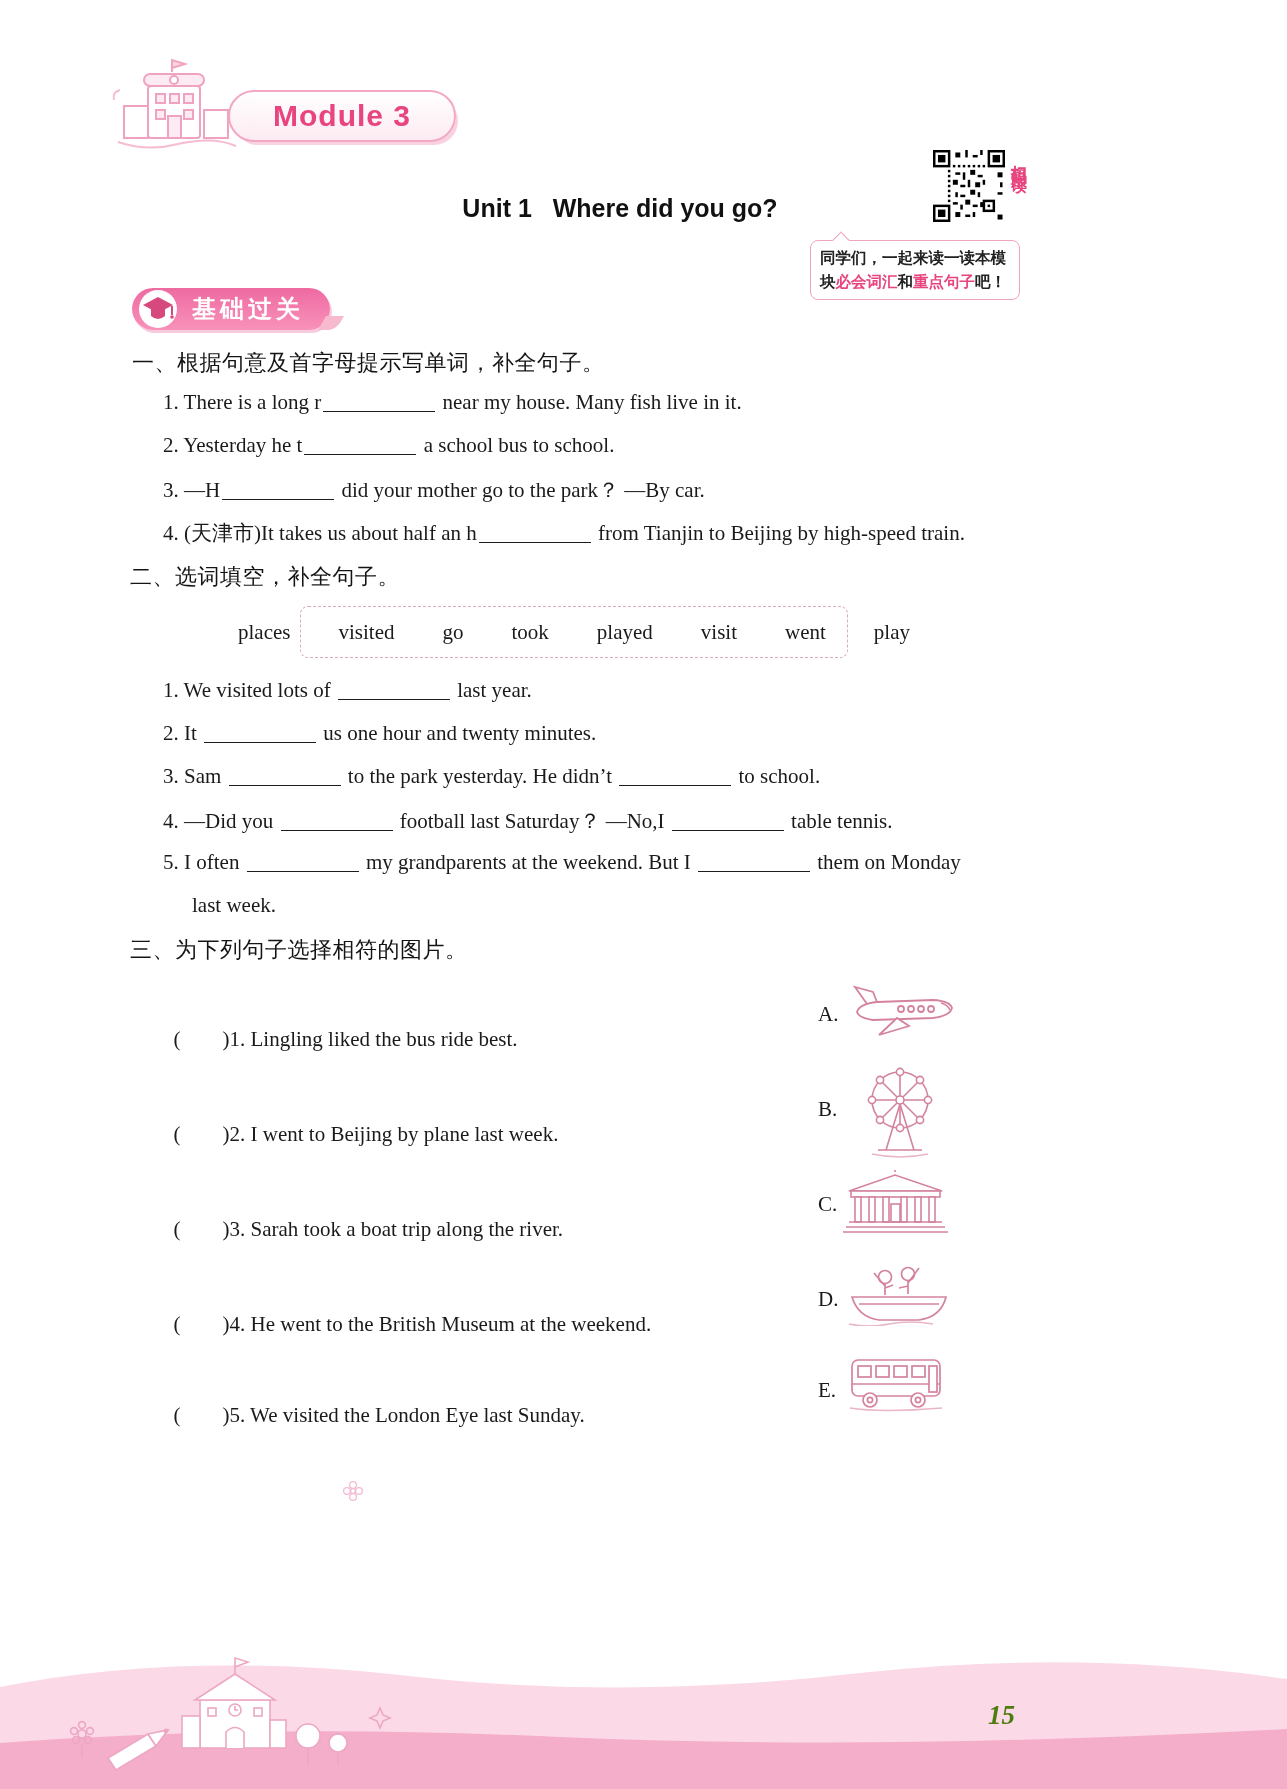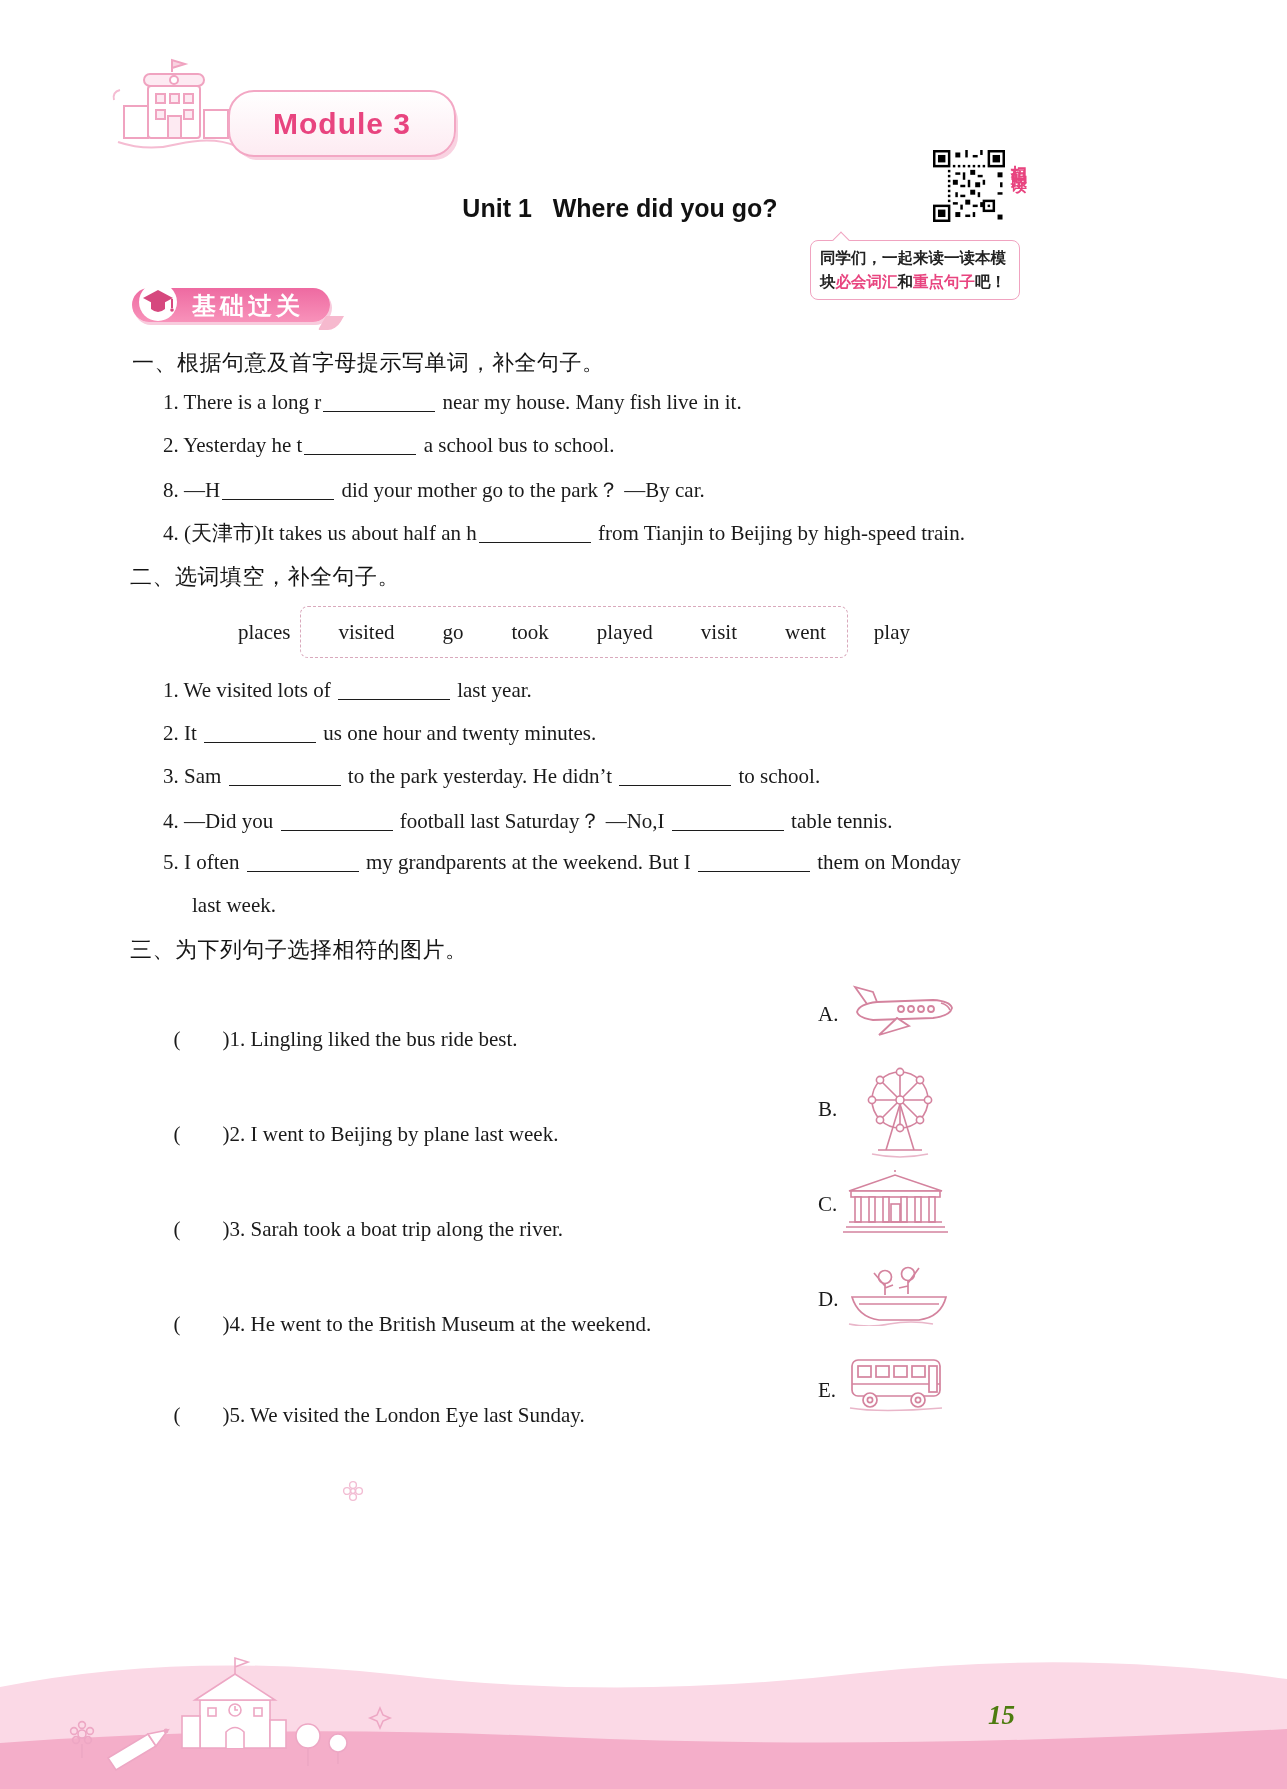--- a/index.html
+++ b/index.html
@@ -10,21 +10,21 @@
   }
   .abs { position:absolute; }
   .body-text { font-size:21px; color:#1a1a1a; white-space:pre; }
   .heading-cn { font-size:22px; color:#141414; letter-spacing:0.5px; }
   .blank {
     display:inline-block; width:112px; height:14px;
     border-bottom:1.7px solid #1c1c1c; vertical-align:-3px; margin:0 2px;
   }
   
   .module-pill {
-    left:228px; top:90px; width:228px; height:67px;
+    left:228px; top:90px; width:228px; height:52px;
     border:2.5px solid #f3a7c4; border-radius:26px;
     background:linear-gradient(#ffffff, #fdebf2);
     box-shadow:4px 5px 0 -2px #f9d2e1;
     display:flex; align-items:center; justify-content:center;
   }
   .module-pill span {
     font-family:"Liberation Sans", sans-serif; font-weight:bold;
     font-size:30px; color:#e8447f; letter-spacing:1px;
   }
   
@@ -49,24 +49,24 @@
     font-weight:bold;
   }
   .bubble::before {
     content:""; position:absolute; top:-7px; left:24px;
     width:11px; height:11px; background:#fff;
     border-left:1.5px solid #f0a3c0; border-top:1.5px solid #f0a3c0;
     transform:rotate(45deg);
   }
   
   .badge {
-    left:132px; top:288px; width:198px; height:34px;
+    left:132px; top:288px; width:198px; height:42px;
     border-radius:22px;
     background:linear-gradient(#ee6aa1, #f892ba);
-    display:flex; align-items:flex-end;
+    display:flex; align-items:center;
     box-shadow:2px 3px 0 0 #f8cbdd;
   }
   .badge .badge-label {
     font-family:"Liberation Sans", sans-serif; font-weight:bold;
     font-size:24px; color:#ffffff; letter-spacing:4px; margin-left:14px;
   }
   .badge-tail {
     left:322px; top:316px; width:18px; height:14px;
     background:#f6b9ce; transform:skewX(-30deg); border-radius:0 0 8px 2px;
   }
@@ -191,21 +191,21 @@
       <circle cx="34" cy="28" r="1.8" fill="#d6487e"></circle>
     </svg>
   </span>
   <span class="badge-label">基础过关</span>
 </div>
 <div class="abs badge-tail"></div>
 
 <div class="abs heading-cn" style="left:132px;top:348px">一、根据句意及首字母提示写单词，补全句子。</div>
 <div class="abs body-text sentence" style="left:163px;top:390px"><span>1. There is a long r</span><span class="blank"></span><span> near my house. Many fish live in it.</span></div>
 <div class="abs body-text sentence" style="left:163px;top:433px"><span>2. Yesterday he t</span><span class="blank"></span><span> a school bus to school.</span></div>
-<div class="abs body-text sentence" style="left:163px;top:476px"><span>8. —H</span><span class="blank"></span><span> did your mother go to the park？ —By car.</span></div>
+<div class="abs body-text sentence" style="left:163px;top:476px"><span>3. —H</span><span class="blank"></span><span> did your mother go to the park？ —By car.</span></div>
 <div class="abs body-text sentence" style="left:163px;top:519px"><span>4. (天津市)It takes us about half an h</span><span class="blank"></span><span> from Tianjin to Beijing by high-speed train.</span></div>
 
 <div class="abs heading-cn" style="left:130px;top:562px">二、选词填空，补全句子。</div>
 <div class="abs wordbank">
     <span>places</span>
     <span>visited</span>
     <span>go</span>
     <span>took</span>
     <span>played</span>
     <span>visit</span>

